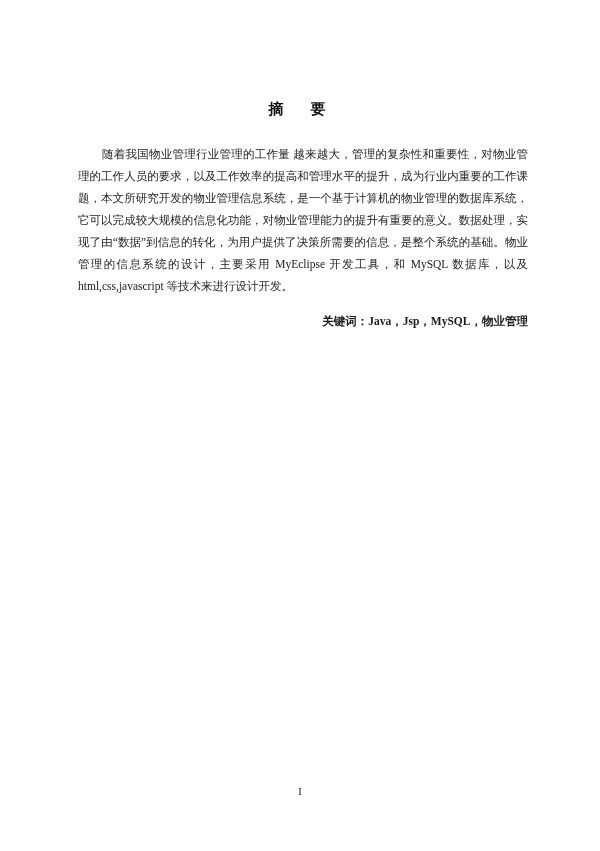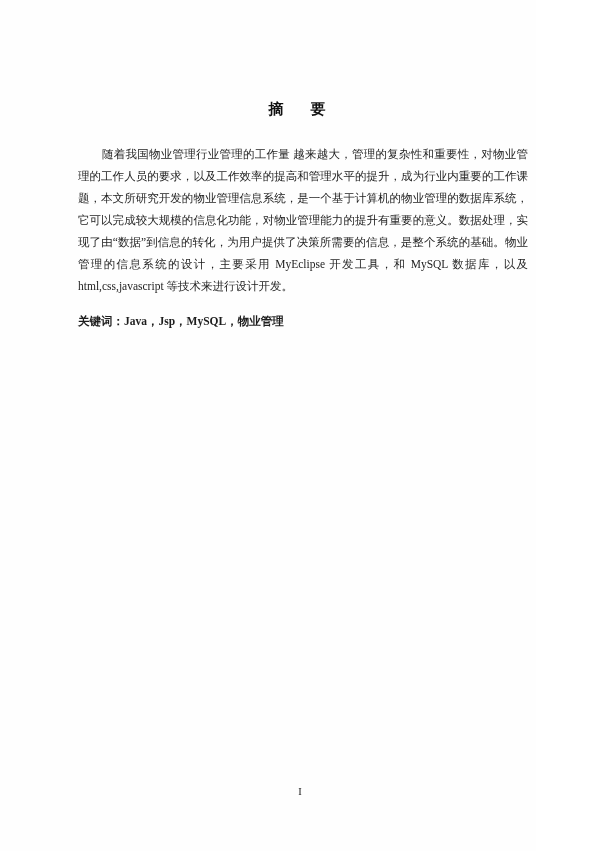--- a/index.html
+++ b/index.html
@@ -51,21 +51,21 @@
   .para.indent {
     text-indent: 24px;
   }
   .gap {
     height: 7px;
   }
   .keywords {
     font-size: 11.5px;
     line-height: 20.5px;
     margin-top: 7px;
-    text-align: left;
+    text-align: right;
     font-weight: bold;
     color: #1d1d1d;
   }
   .kw-label {
     font-weight: bold;
   }
   .page-number {
     position: absolute;
     left: 0;
     top: 786px;

